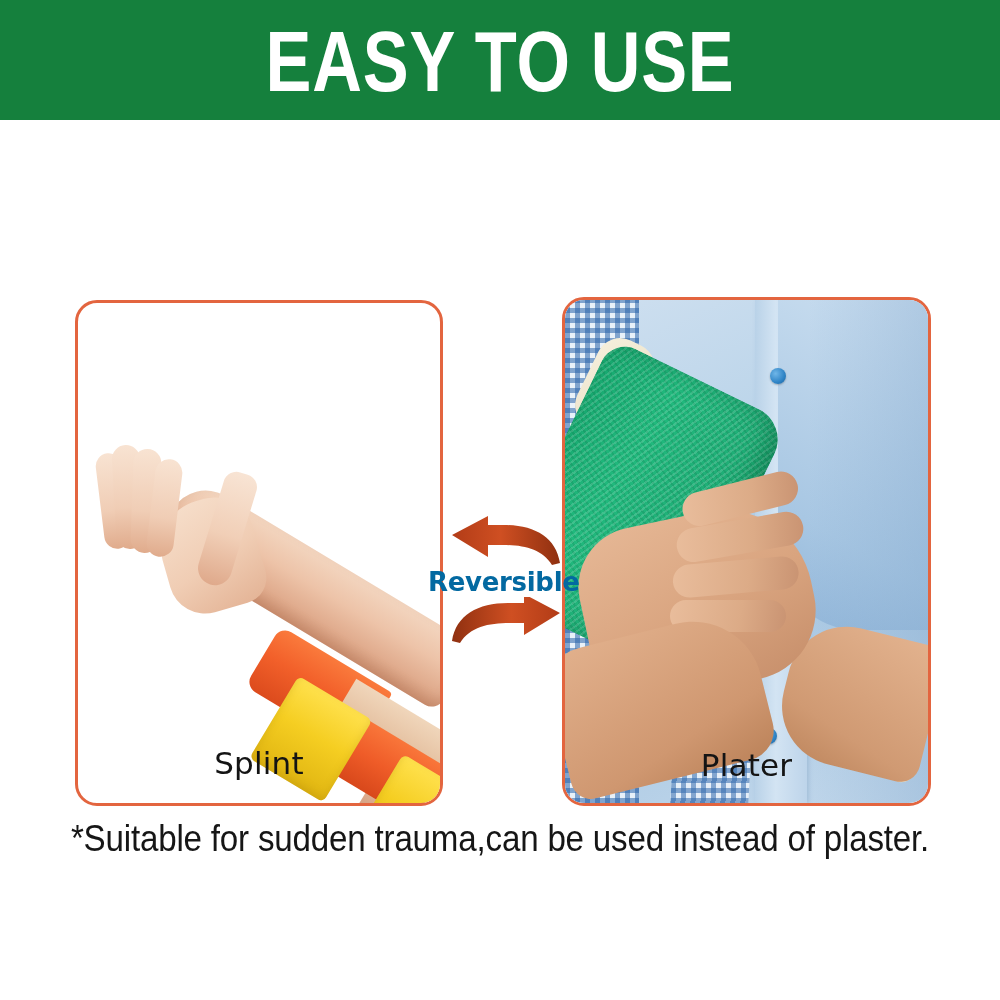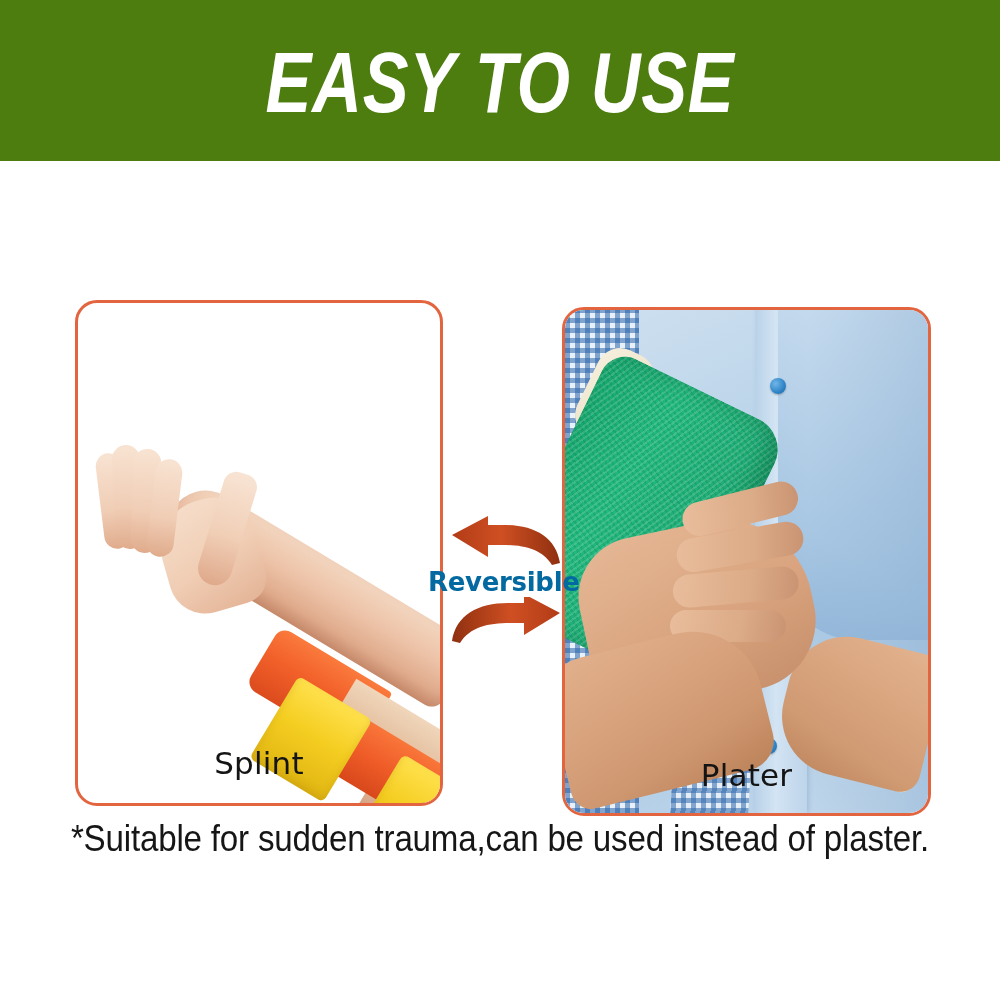--- a/index.html
+++ b/index.html
@@ -7,23 +7,23 @@
     width:1000px;height:1000px;
     background:#ffffff;
     font-family:"Liberation Sans",sans-serif;
     overflow:hidden;
     position:relative;
   }
   .page{position:relative;width:1000px;height:1000px;background:#fff;}
 
   
   .header-banner{
-    position:absolute;left:0;top:0;width:1000px;height:161px;
-    background:#4d7c0f;
-    display:flex;align-items:center;justify-content:center;font-style:italic;
+    position:absolute;left:0;top:0;width:1000px;height:120px;
+    background:#15803d;
+    display:flex;align-items:center;justify-content:center;
   }
   .header-title{
     color:#ffffff;
     font-family:"Liberation Sans Narrow","Liberation Sans",sans-serif;
     font-weight:bold;
     font-size:86px;
     letter-spacing:1px;
     line-height:1;
     transform:scaleX(0.80);
     transform-origin:center center;
@@ -33,21 +33,21 @@
 
   
   .panel{
     position:absolute;
     border:3px solid #e3653f;
     border-radius:22px;
     overflow:hidden;
     background:#ffffff;
   }
   .panel-left{left:75px;top:300px;width:362px;height:500px;}
-  .panel-right{left:562px;top:297px;width:363px;height:503px;margin-top:10px;}
+  .panel-right{left:562px;top:297px;width:363px;height:503px;}
 
   .panel-label{
     position:absolute;
     left:0;right:0;
     text-align:center;
     font-size:31px;
     color:#141414;
     font-family:"DejaVu Sans","Liberation Sans",sans-serif;
     font-weight:400;
     letter-spacing:0.2px;

